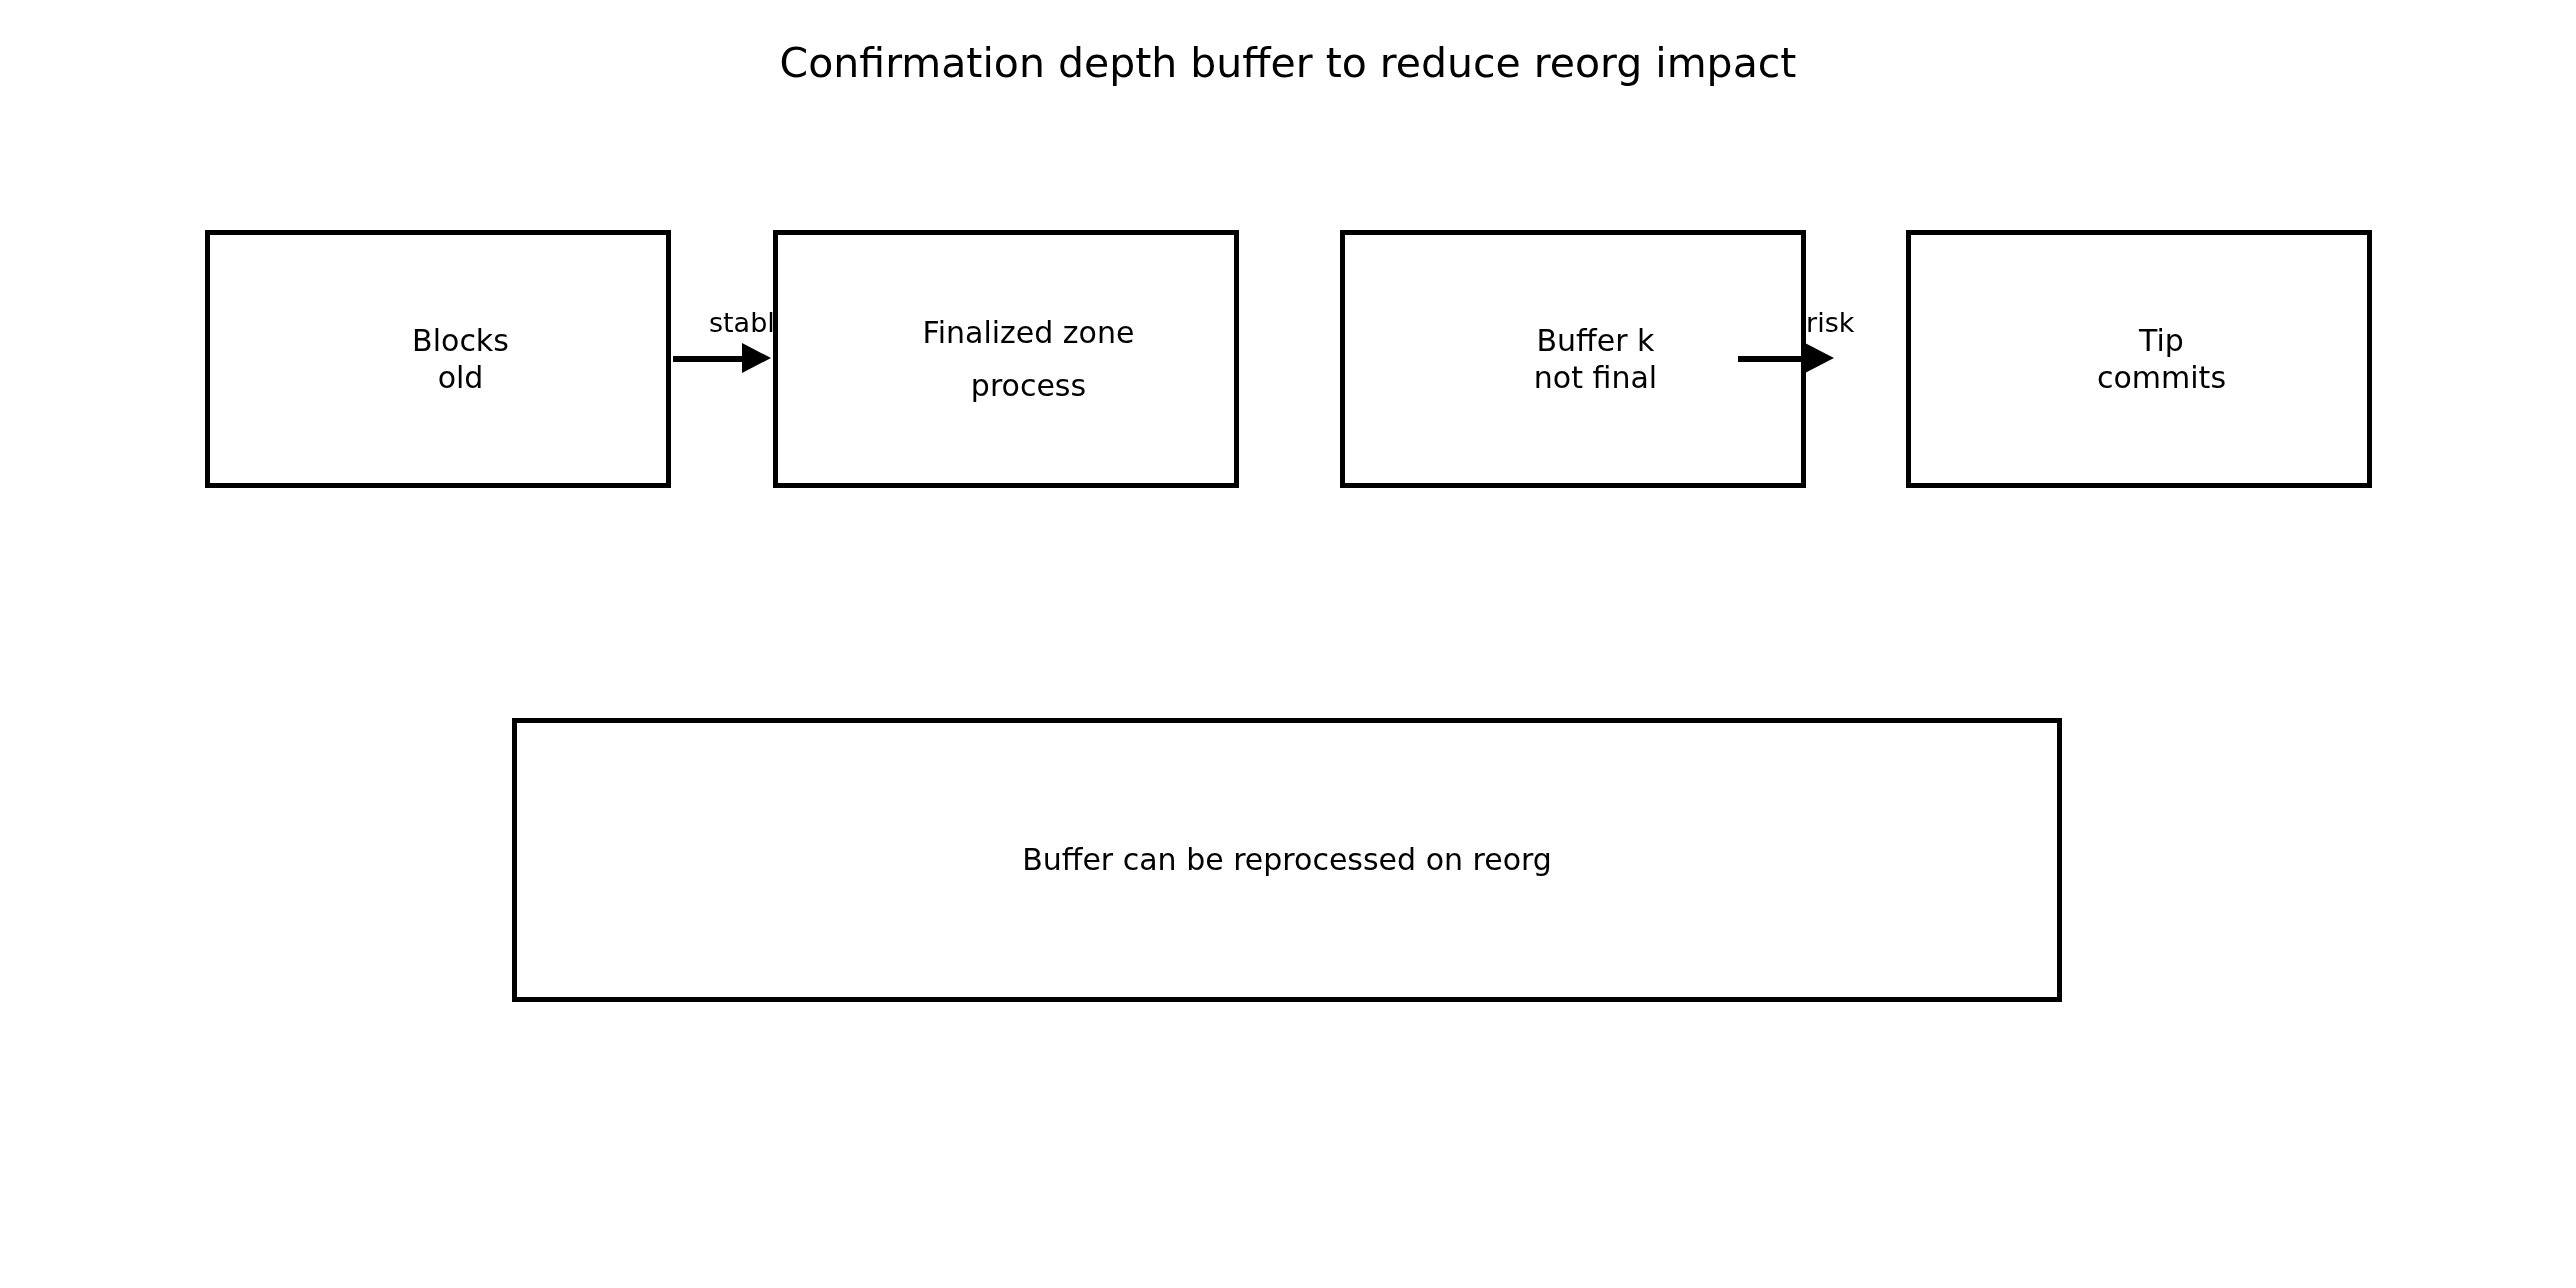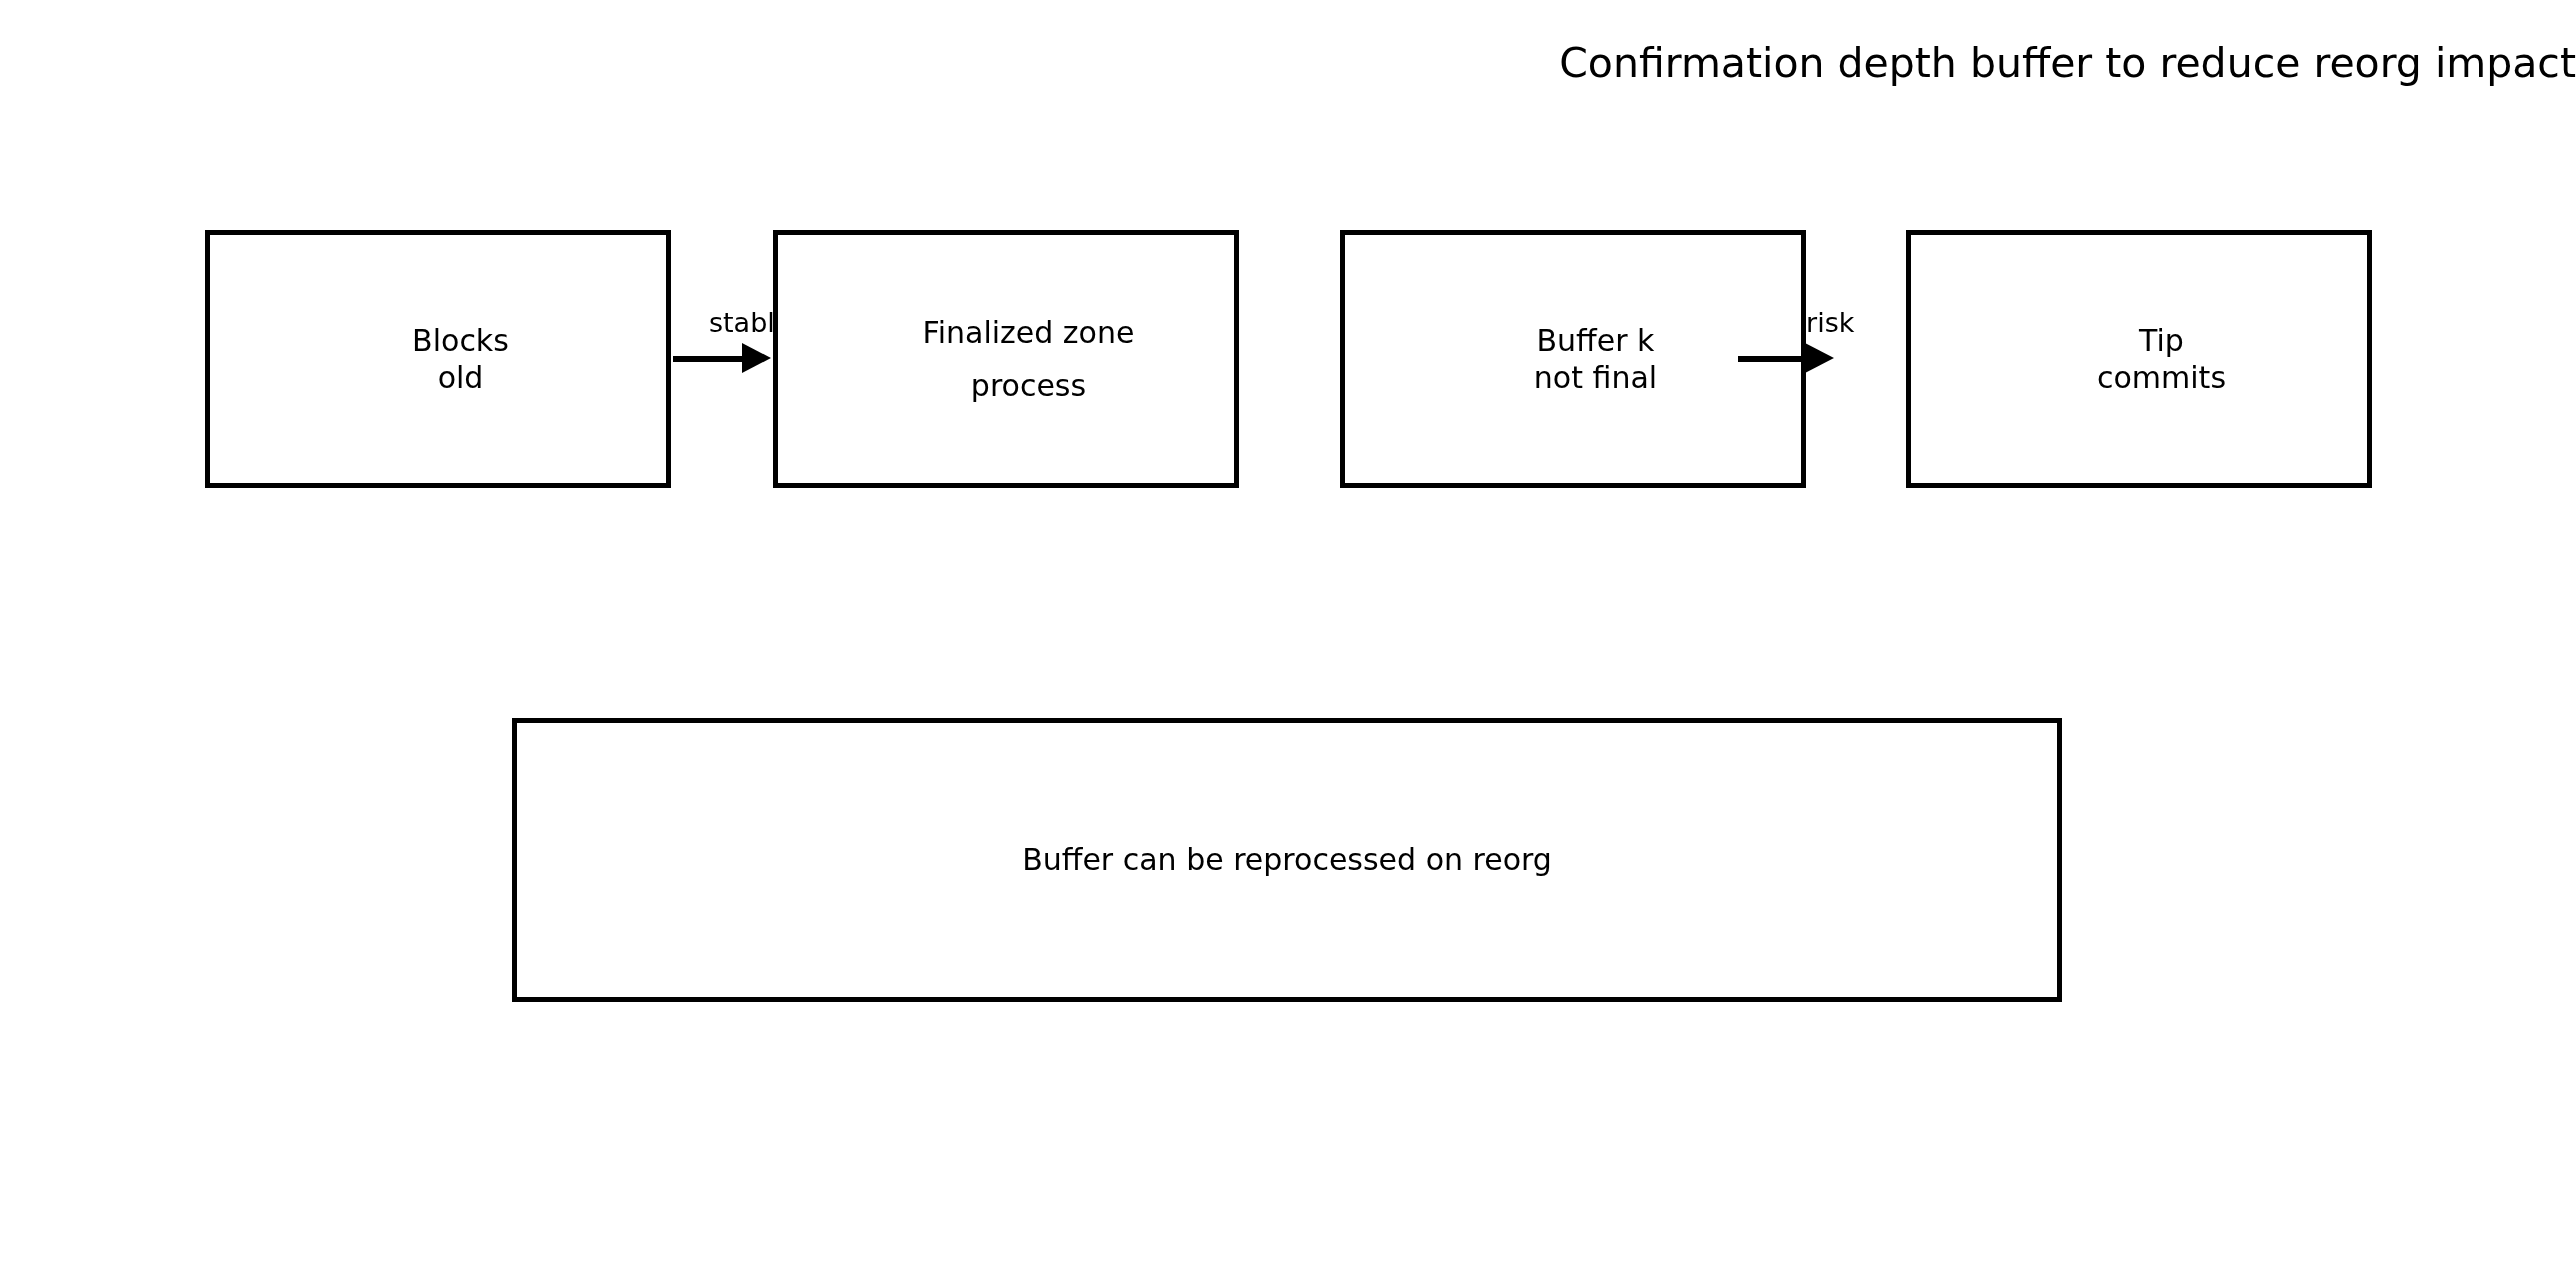--- a/index.html
+++ b/index.html
@@ -18,21 +18,21 @@
     width: 2576px;
     height: 1288px;
     overflow: hidden;
     background: var(--bg, #ffffff);
   }
   .title {
     position: absolute;
     left: 0;
     top: 39px;
     width: 100%;
-    text-align: right;
+    text-align: center;
     font-size: 41px;
     line-height: 1.2;
     white-space: nowrap;
   }
   .node {
     position: absolute;
     top: 230px;
     width: 466px;
     height: 258px;
     border: 5.5px solid var(--fg, #000000);

